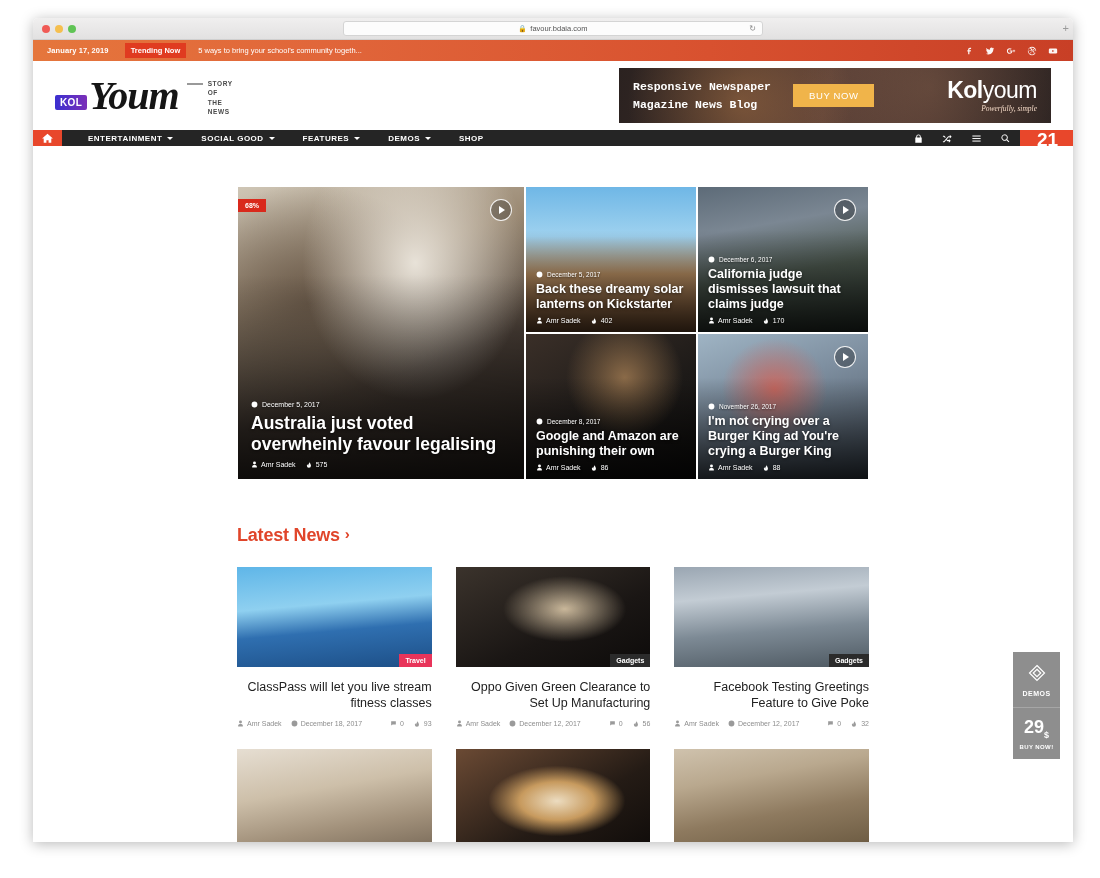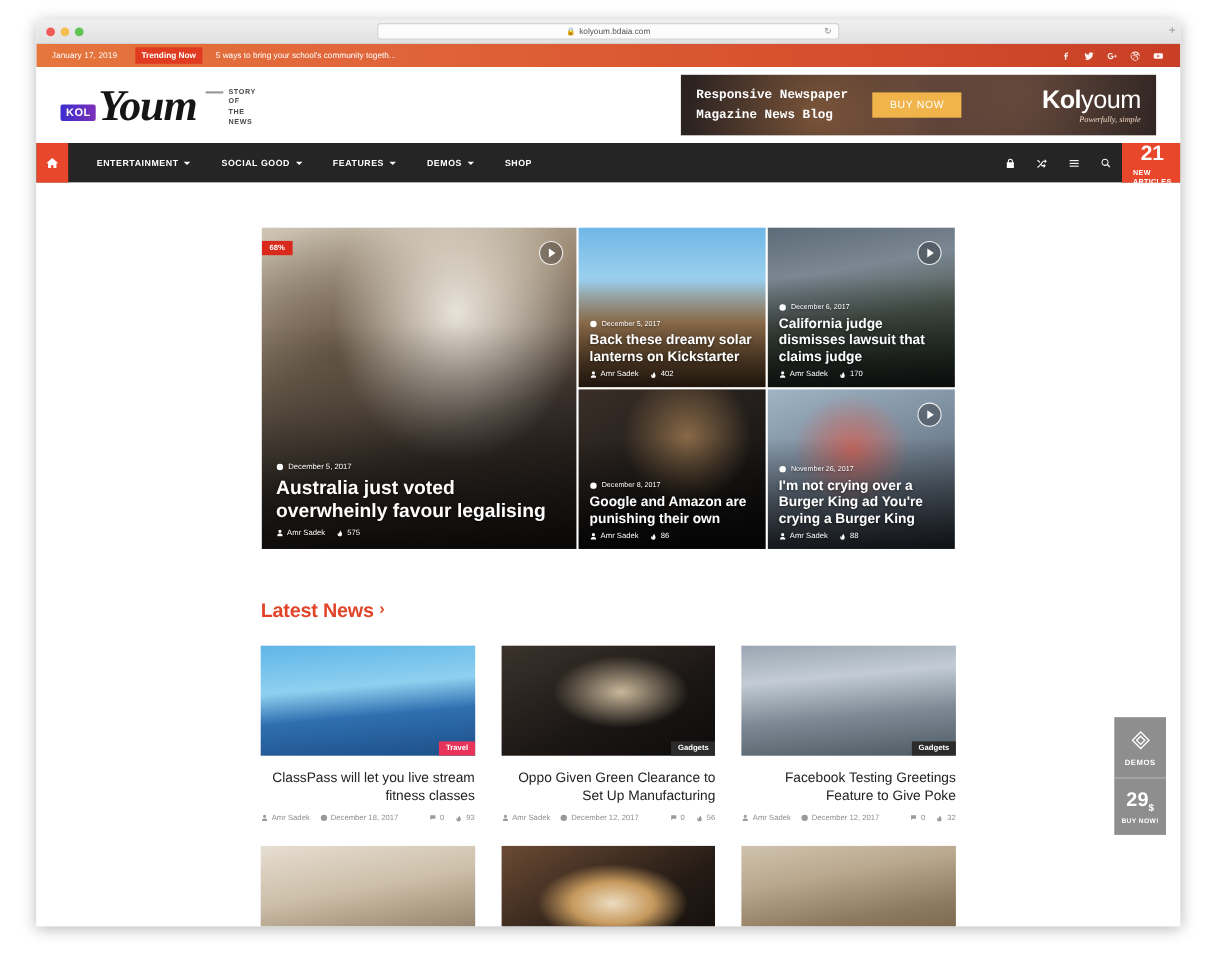--- a/index.html
+++ b/index.html
@@ -36,21 +36,21 @@
   .urlbar .lock { font-size:7px; color:#777; }
   .reload { position:absolute; right:6px; font-size:8px; color:#8b8b8b; }
   .plus-tab { position:absolute; right:4px; top:4px; font-size:11px; color:#9a9a9a; }
 
   
   .ticker {
     height:21px;
     background:linear-gradient(90deg,#e5763c 0%, #e1663a 28%, #d8512f 65%, #c83f26 100%);
     display:flex; align-items:center; padding:0 0 0 14px; color:#fff;
   }
-  .tk-date { font-size:7.5px; font-weight:normal; letter-spacing:.1px; }
+  .tk-date { font-size:7.5px; font-weight:bold; letter-spacing:.1px; }
   .tk-label {
     margin-left:16px; background:#e03b20; color:#fff;
     font-size:7.5px; font-weight:bold; padding:3px 6px;
   }
   .tk-text { margin-left:12px; font-size:7.5px; }
   .tk-social { margin-left:auto; display:flex; align-items:center; gap:11px; padding-right:15px; }
   .tk-social span { font-size:8.5px; color:#fff; opacity:.95; display:flex; align-items:center; }
   .tk-social svg { width:10px; height:10px; fill:#fff; }
 
   
@@ -89,21 +89,21 @@
   .ad-btn {
     position:relative; margin-left:22px; background:#f0b44a; color:#fff;
     font-size:9.5px; letter-spacing:.6px; padding:6px 16px; border:none; cursor:pointer;
   }
   .ad-brand { position:relative; margin-left:auto; text-align:right; }
   .ad-brand-name { color:#fff; font-size:23px; font-weight:bold; letter-spacing:-.5px; line-height:1; }
   .ad-brand-name i { font-style:normal; font-weight:300; }
   .ad-brand-sub { color:#f3d9c6; font-size:7.5px; font-style:italic; font-family:"Liberation Serif",serif; margin-top:2px; }
 
   
-  .nav { height:36px; background:#252525; display:flex; align-items:stretch; }
+  .nav { height:16px; background:#252525; display:flex; align-items:stretch; }
   .nav-home { width:29px; background:#e8472b; display:flex; align-items:center; justify-content:center; cursor:pointer; }
   .nav-home svg{ width:13px; height:13px; fill:#fff; }
   .nav-items { display:flex; align-items:center; padding-left:12px; }
   .nav-item {
     color:#fff; font-size:8px; font-weight:bold; letter-spacing:.5px;
     padding:0 14px; display:flex; align-items:center; gap:5px; cursor:pointer; height:100%;
   }
   .caret { width:0;height:0;border-left:3px solid transparent;border-right:3px solid transparent;border-top:3.5px solid #fff; }
   .nav-right { margin-left:auto; display:flex; align-items:center; }
   .nav-ico { padding:0 9px; display:flex; align-items:center; cursor:pointer; }
@@ -218,21 +218,21 @@
   <div class="browser">
 
     <div class="chrome-bar">
       <div class="dots">
         <div class="dot r"></div>
         <div class="dot y"></div>
         <div class="dot g"></div>
       </div>
       <div class="urlbar">
         <span class="lock">🔒</span>
-        <span>kolyoum.bdaia.com</span>
+        <span>favour.bdaia.com</span>
         <span class="reload">↻</span>
       </div>
       <span class="plus-tab">+</span>
     </div>
 
     <div class="ticker">
       <span class="tk-date">January 17, 2019</span>
       <span class="tk-label">Trending Now</span>
       <span class="tk-text">5 ways to bring your school's community togeth...</span>
       <div class="tk-social">

